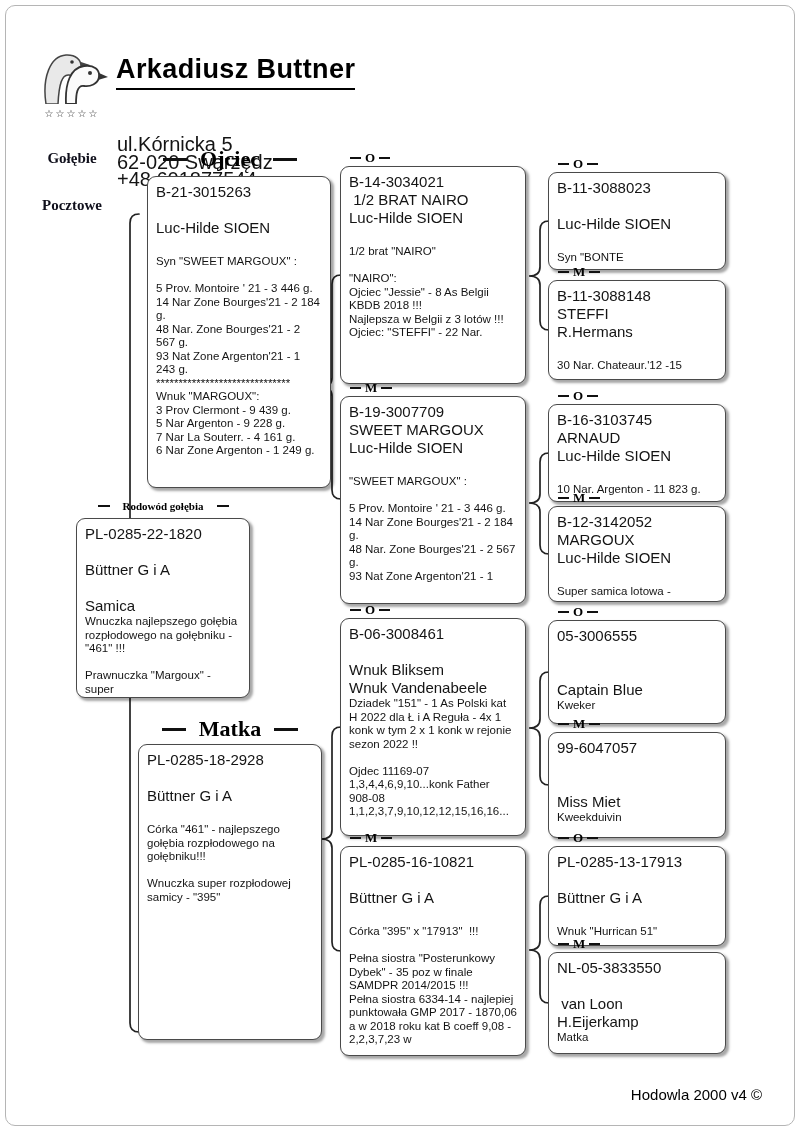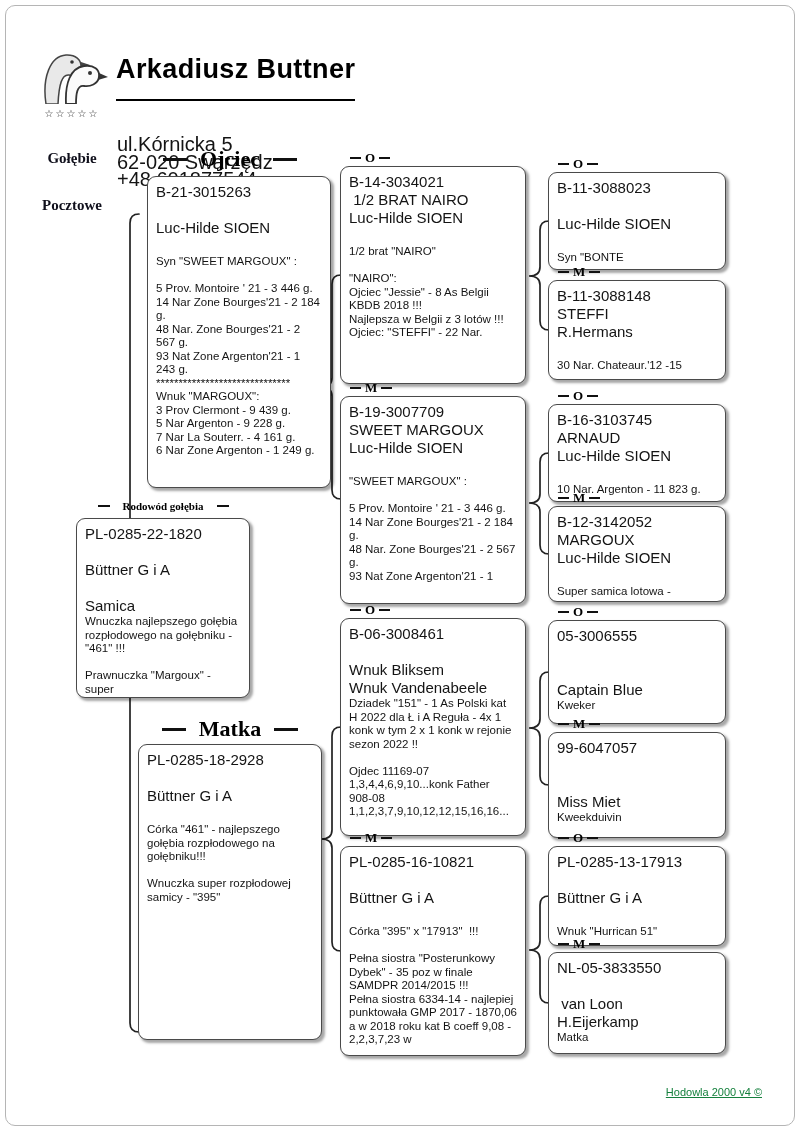--- a/index.html
+++ b/index.html
@@ -6,21 +6,21 @@
   html,body { background:#ffffff; }
   body { font-family:"Liberation Sans", sans-serif; color:#141414; width:800px; }
   .page { position:relative; width:800px; height:1131px; background:#fff; overflow:hidden; }
   .page-border { position:absolute; inset:5px; border:1px solid #b5b5b5; border-radius:10px; }
 
   
   .logo { position:absolute; left:28px; top:48px; width:88px; text-align:center; }
   .logo-stars { font-size:10px; letter-spacing:2px; color:#222; line-height:11px; white-space:nowrap; }
   .logo-word { font-family:"Liberation Serif", serif; font-weight:bold; font-size:15px; line-height:15px; color:#10101c;margin-top:32px; }
   .owner-name { position:absolute; left:116px; top:54px; font-size:27px; font-weight:bold; letter-spacing:0.4px;
-                border-bottom:2px solid #000; padding-bottom:14px; color:#000; }
+                border-bottom:2px solid #000; padding-bottom:3px; color:#000; }
   .owner-address { position:absolute; left:117px; top:94px; font-size:20px; line-height:17.5px;margin-top:42px; }
 
   
   .section-label { position:absolute; display:flex; align-items:center; justify-content:center; gap:13px;
                    font-family:"Liberation Serif", serif; font-weight:bold; color:#000; }
   .section-label .dash { height:3px; background:#111; }
   .label-big { font-size:22px; }
   .label-small { font-size:11px; }
   .label-small .dash { height:2px; }
 
@@ -29,21 +29,21 @@
   .box-inner { width:100%; height:100%; background:#fff; border:1px solid #4a4a4a; border-radius:9px;
                box-shadow:2.5px 2.5px 2.5px rgba(0,0,0,0.35); padding:6px 8px; overflow:hidden; }
   .tag { position:absolute; top:-15px; left:10px; display:flex; align-items:center; gap:4px; }
   .tag .dash { width:11px; height:2px; background:#111; }
   .tag-letter { font-family:"Liberation Serif", serif; font-weight:bold; font-size:13px; line-height:14px; color:#000; }
   .line { white-space:pre-wrap; overflow-wrap:normal; }
   .line.big { font-size:15px; line-height:18px; }
   .line.small { font-size:11.5px; line-height:13.5px; }
 
   svg.connectors { position:absolute; left:0; top:0; }
-  .footer { position:absolute; right:38px; top:1086px; font-size:11px; color:#15803d;text-decoration:underline; }
+  .footer { position:absolute; right:38px; top:1086px; font-size:15px; color:#000000; }
 </style>
 </head>
 <body>
 
 <div class="page">
   <div class="page-border"></div>
 
   <svg class="connectors" width="800" height="1131" viewBox="0 0 800 1131" fill="none" stroke="#222" stroke-width="1.7" stroke-linecap="round">
     <path d="M139,214 Q130,214 130,223 L130,614 Q130,623 120,623 Q130,623 130,632 L130,1023 Q130,1032 139,1032"></path>
     <path d="M341,275 Q332,275 332,284 L332,378 Q332,387 321,387 Q332,387 332,396 L332,490 Q332,499 341,499"></path>

